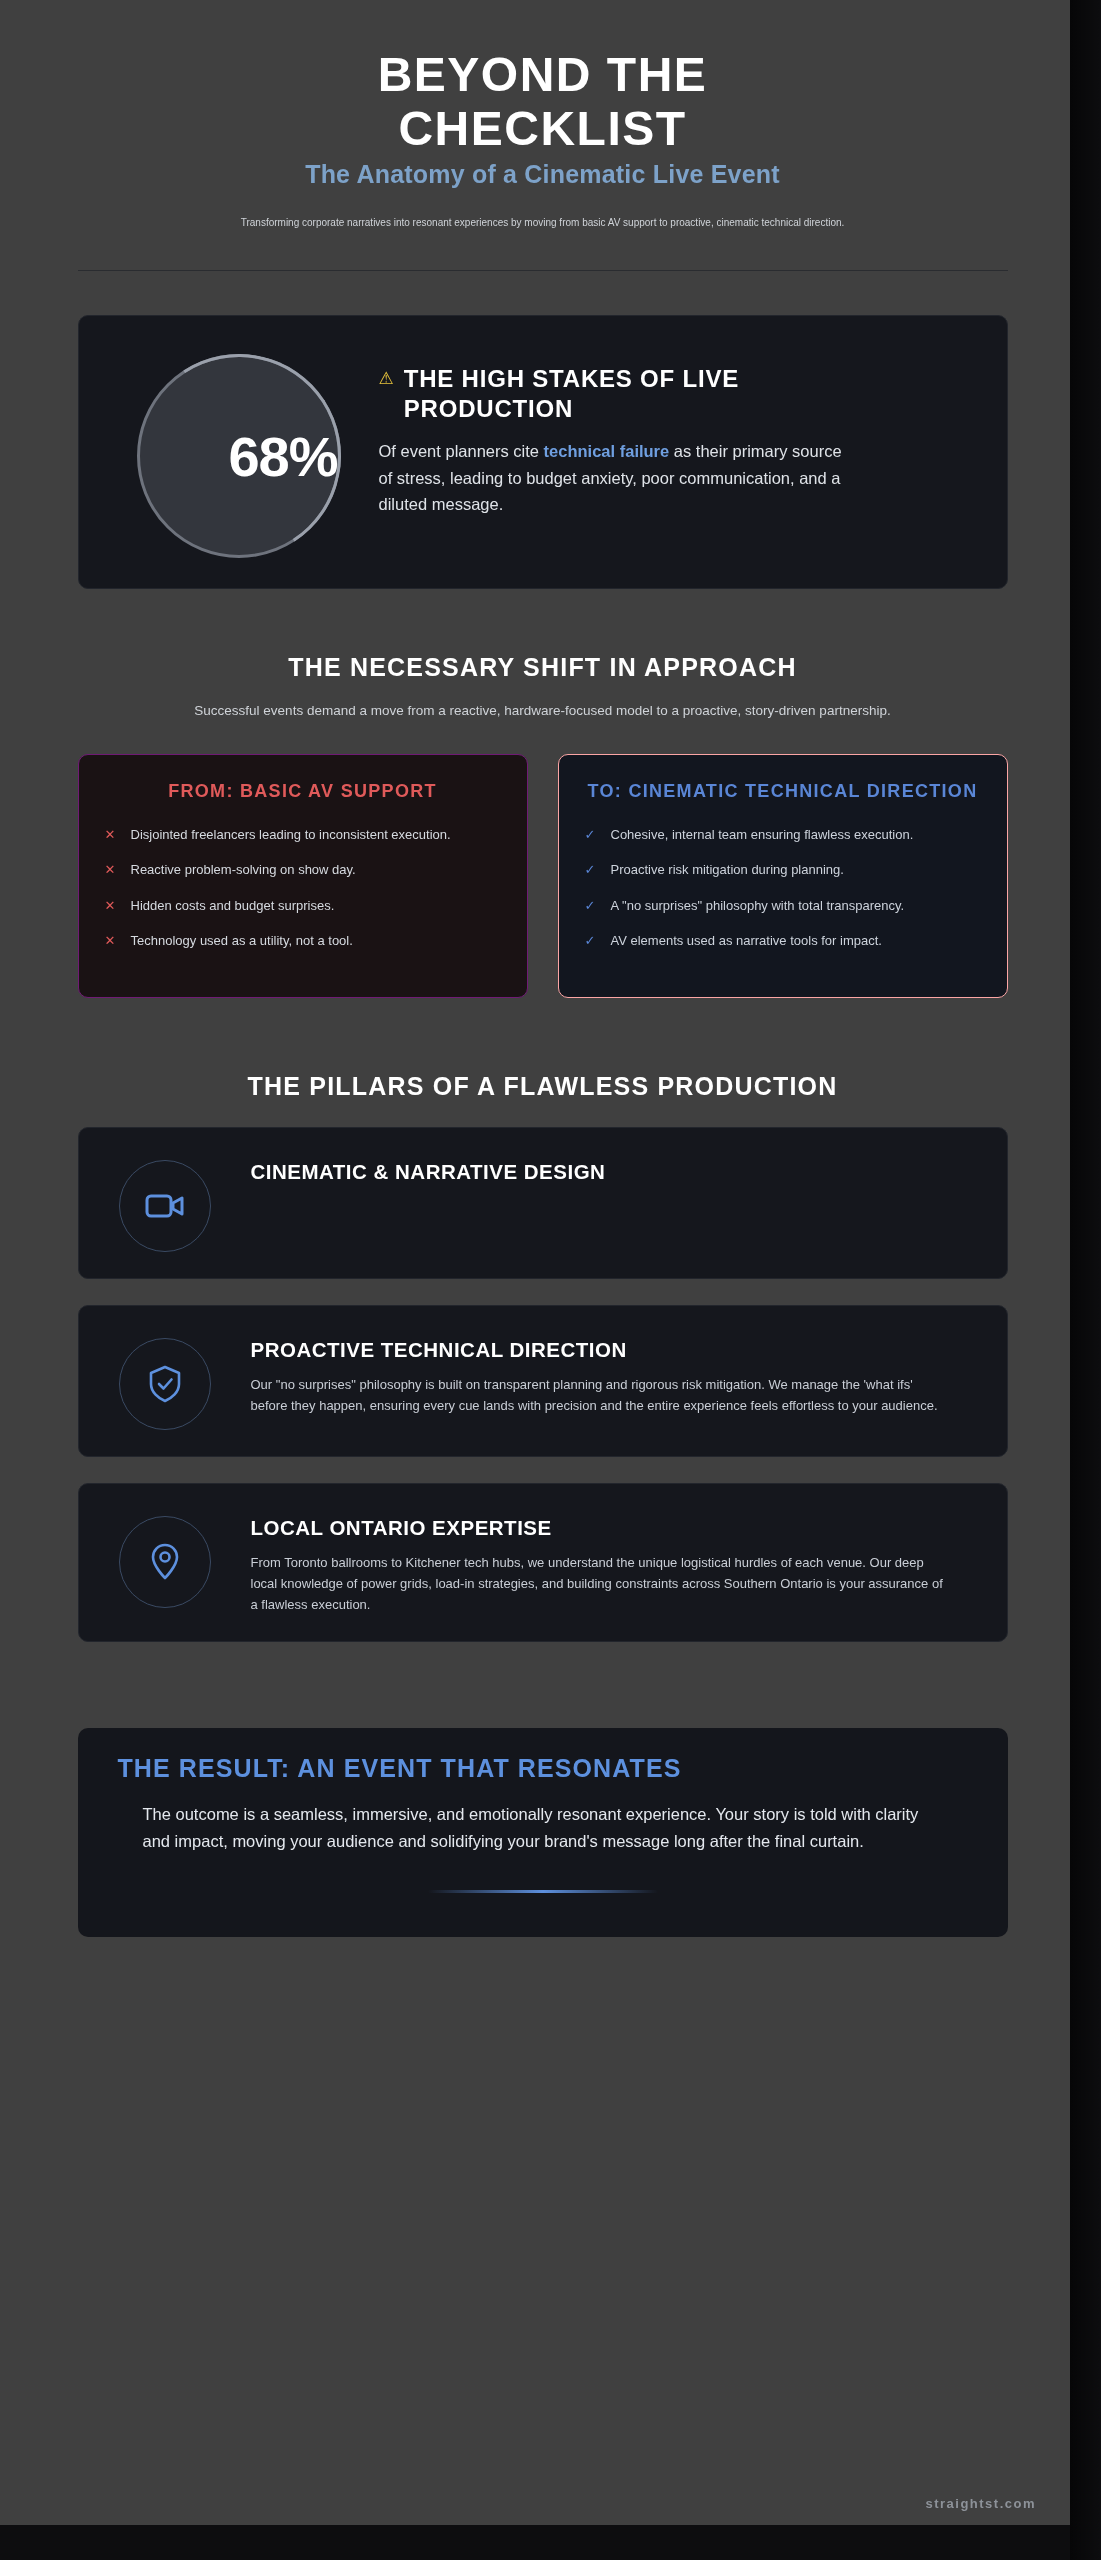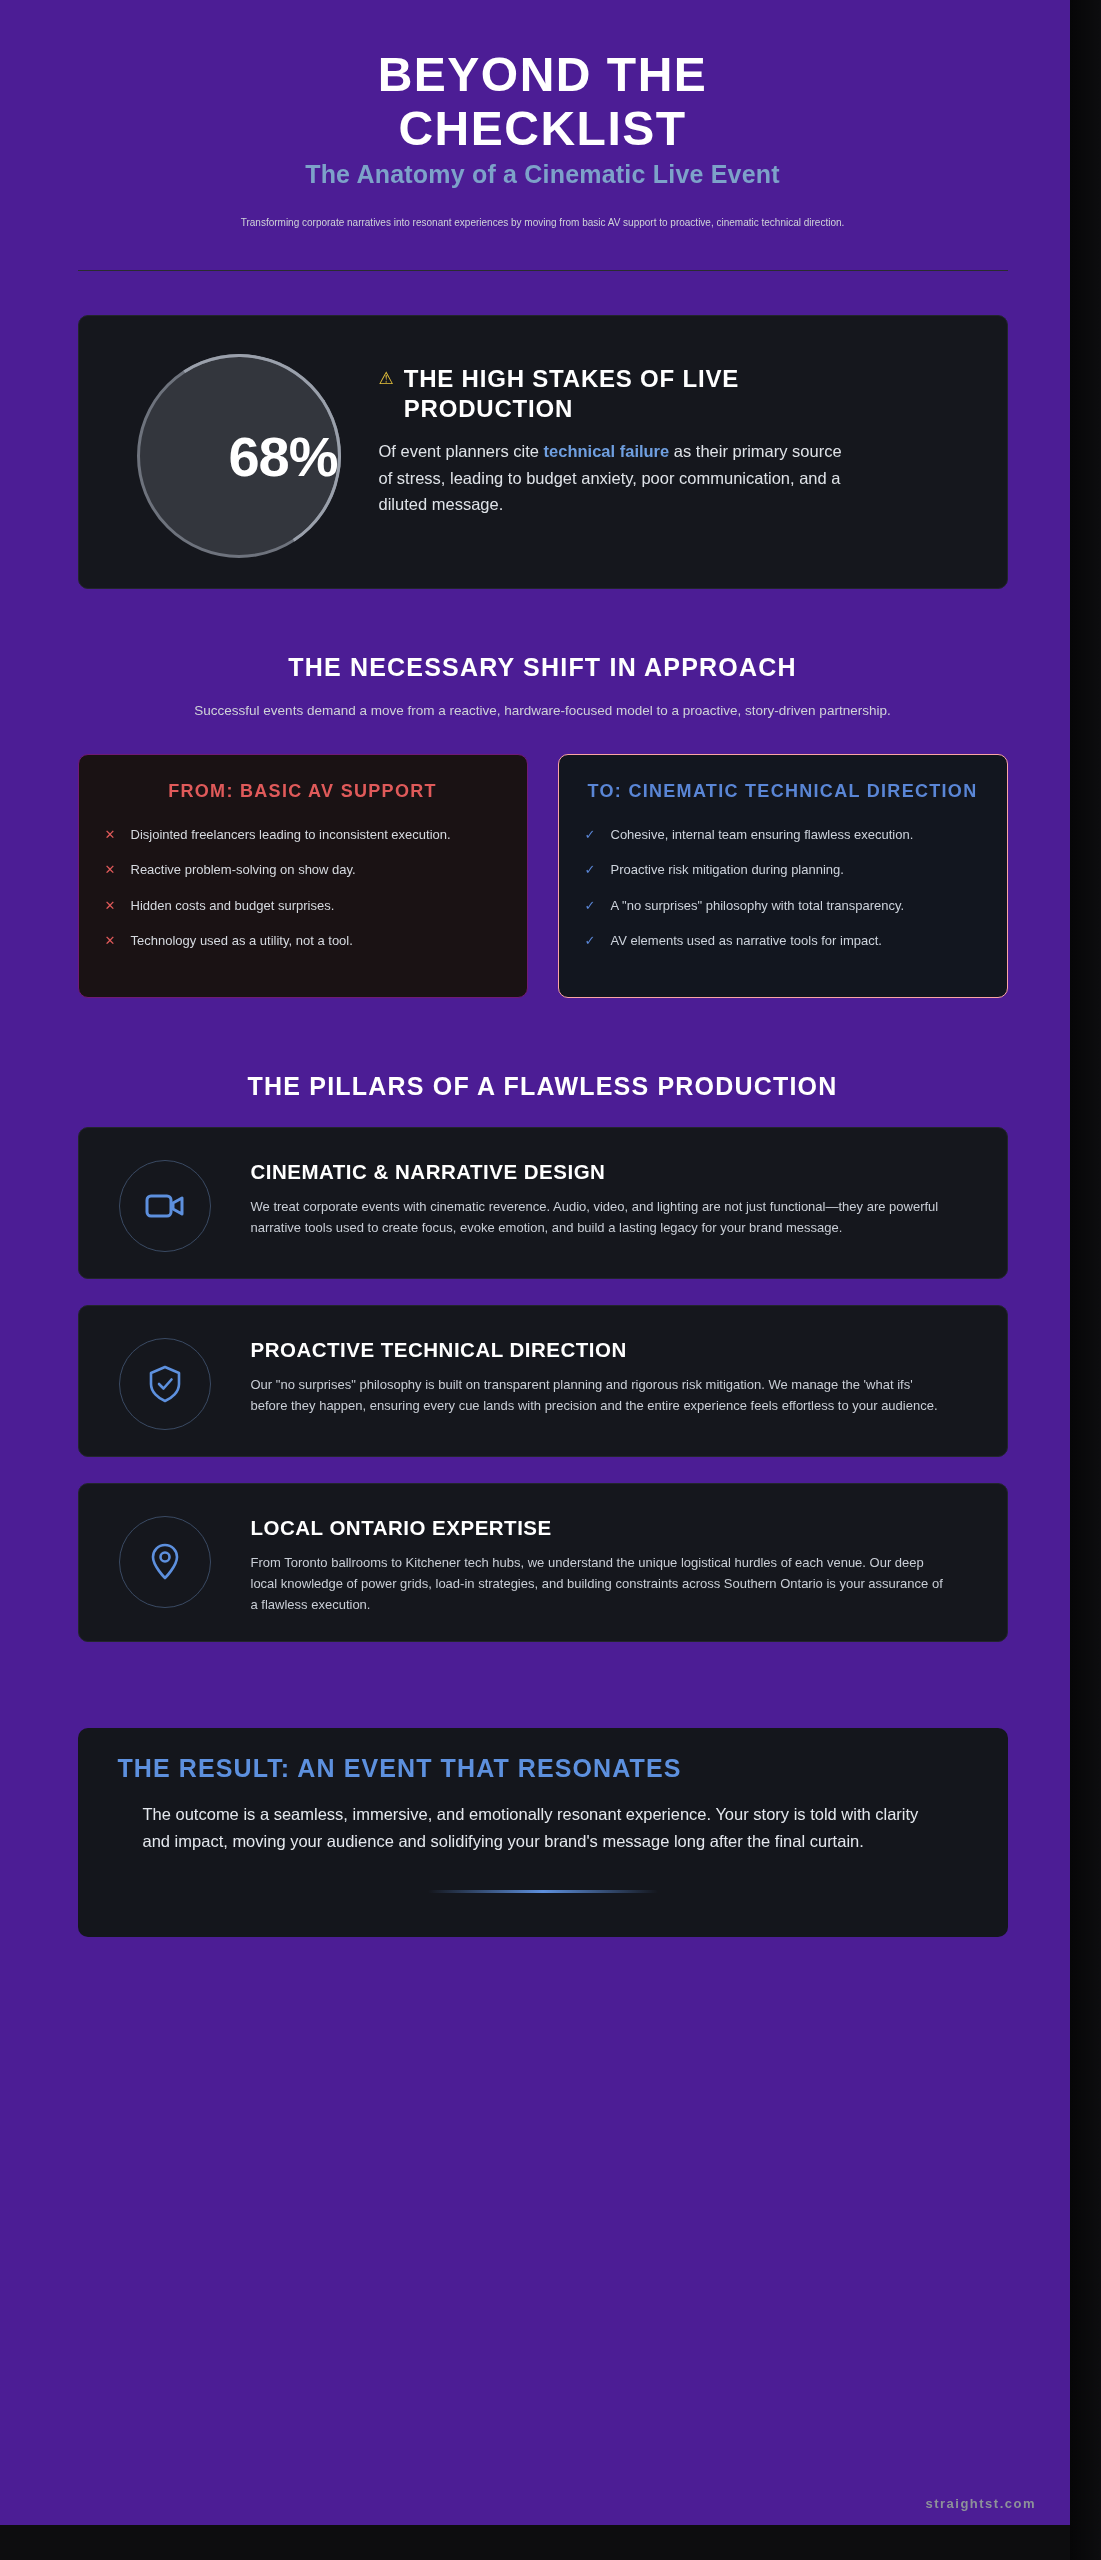--- a/index.html
+++ b/index.html
@@ -11,21 +11,21 @@
   .page {
     width: 1101px;
     min-height: 2560px;
     background: #0d0d0f;
     position: relative;
     overflow: hidden;
   }
   .sheet {
     width: 1070px;
     min-height: 2525px;
-    background: #4c1d95;
+    background: #404040;
     margin: 0;
     padding: 0 0 40px 15px;
     position: relative;
   }
   .inner {
     width: 930px;
     margin: 0 auto;
   }
 
   
@@ -366,21 +366,20 @@
 
       <div class="pillar">
         <div class="pillar-icon">
           <svg width="40" height="30" viewBox="0 0 40 30" fill="none">
             <rect x="2" y="5" width="24" height="20" rx="4" stroke="#5d90de" stroke-width="3"></rect>
             <path d="M28 12 L37 7 V23 L28 18 Z" stroke="#5d90de" stroke-width="3" stroke-linejoin="round" fill="none"></path>
           </svg>
         </div>
         <div class="pillar-body">
           <div class="pillar-title">CINEMATIC &amp; NARRATIVE DESIGN</div>
-          <div class="pillar-text">We treat corporate events with cinematic reverence. Audio, video, and lighting are not just functional—they are powerful narrative tools used to create focus, evoke emotion, and build a lasting legacy for your brand message.</div>
         </div>
       </div>
 
       <div class="pillar">
         <div class="pillar-icon">
           <svg width="34" height="38" viewBox="0 0 34 38" fill="none">
             <path d="M17 2 L31 8 V19 C31 27 24 33 17 36 C10 33 3 27 3 19 V8 Z" stroke="#5d90de" stroke-width="2.6" fill="none" stroke-linejoin="round"></path>
             <path d="M11 19 L15.5 23.5 L23.5 14.5" stroke="#5d90de" stroke-width="2.6" fill="none" stroke-linecap="round" stroke-linejoin="round"></path>
           </svg>
         </div>

